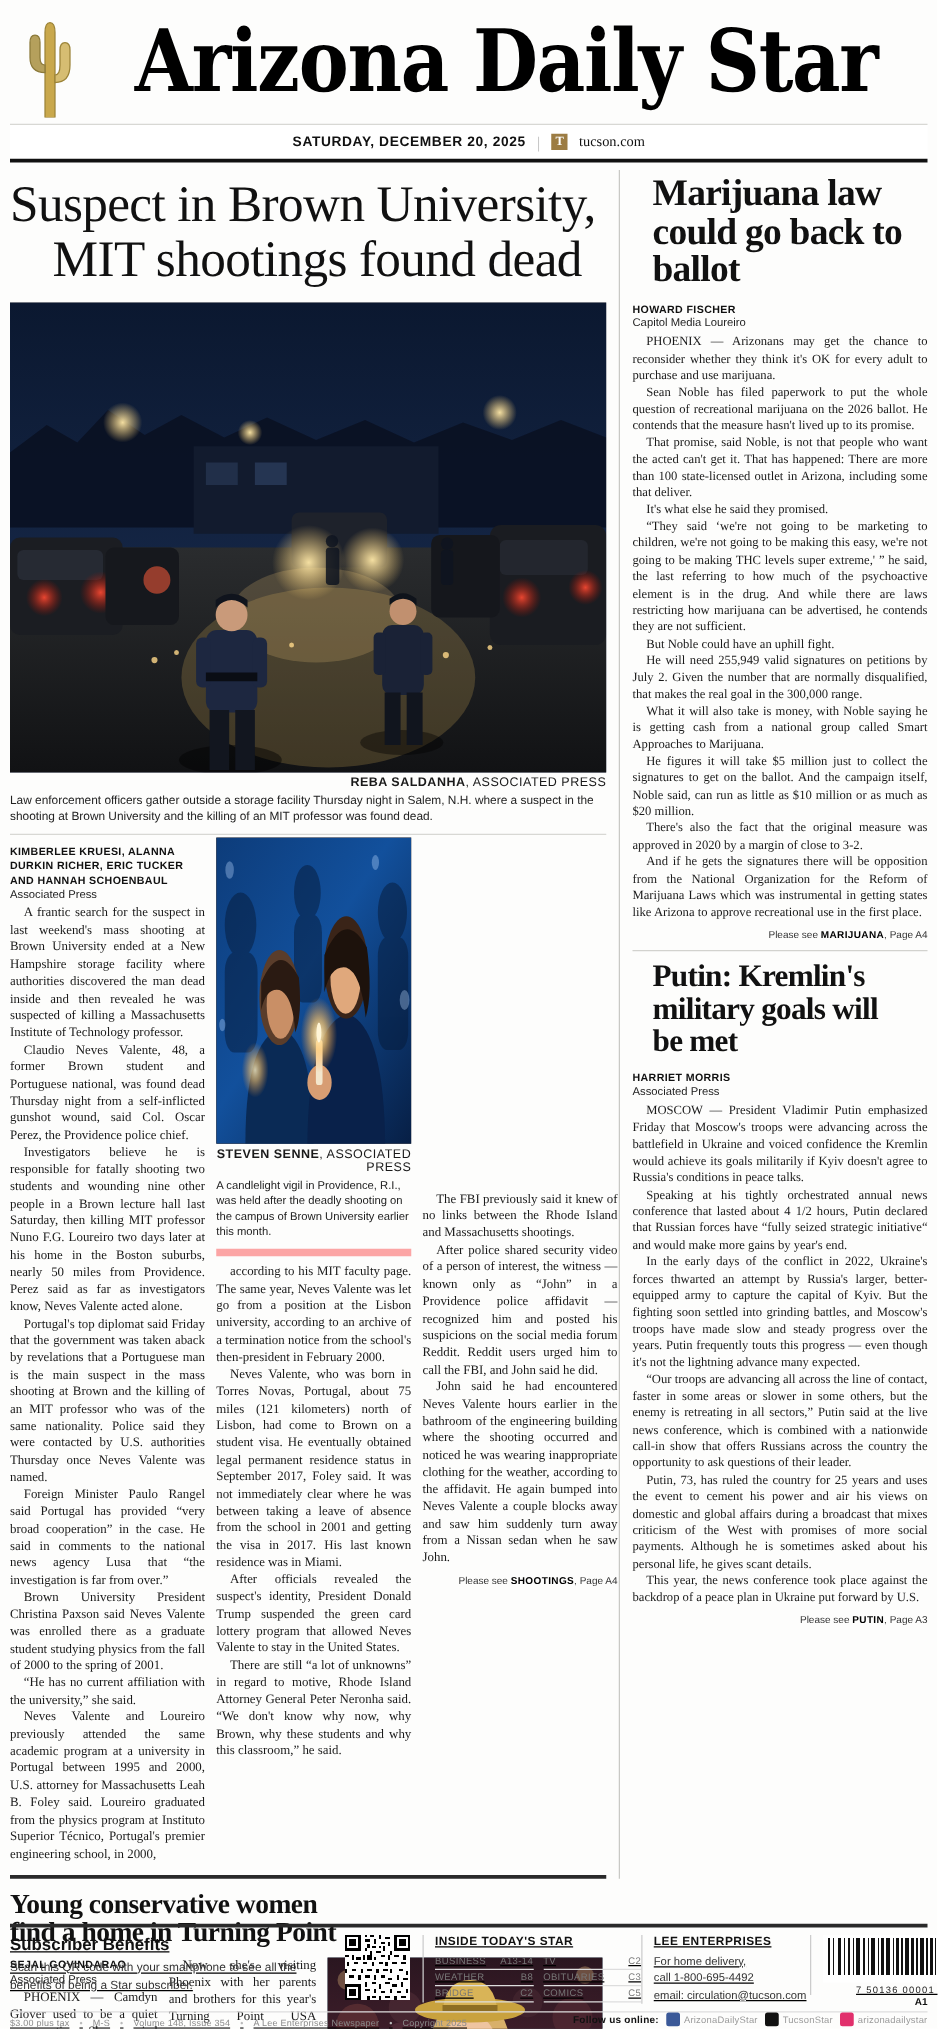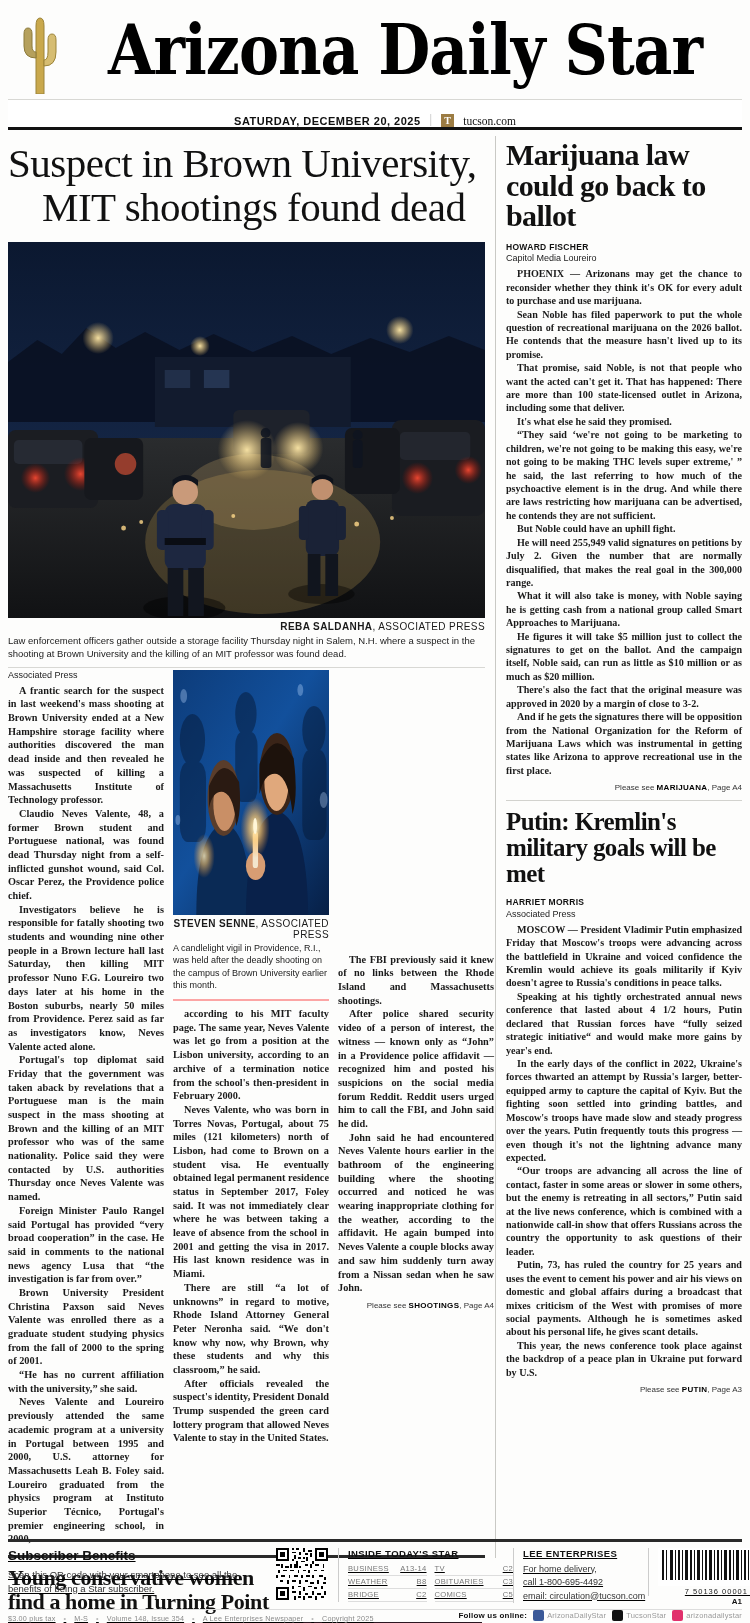--- a/index.html
+++ b/index.html
@@ -31,21 +31,21 @@
     font-weight: 700;
     font-size: 60px;
     letter-spacing: -1px;
     color: #000;
     line-height: 1;
     transform: scaleY(1.15);
     white-space: nowrap;
   }
   .dateline {
     height: 30px;
-    display: flex; align-items: flex-end; justify-content: center;
+    display: flex; align-items: center; justify-content: center;
     gap: 9px;
     border-bottom: 3px solid #111;
     background:#fff;
   }
   .dateline .date {
     font-family: "Liberation Sans", sans-serif;
     font-weight: 700; font-size: 11px; letter-spacing: 0.5px;
     color: #111;
   }
   .dateline .divider { color: #bbb; font-size: 13px; }
@@ -118,53 +118,53 @@
   }
 
   .txt {
     font-family: "Liberation Serif", serif;
     font-size: 10.3px;
     line-height: 1.33;
     text-align: justify;
     color: #1a1a1a;
     hyphens: auto;
   }
-  .txt p { text-indent: 11px; margin: 0; font-weight: bold; }
+  .txt p { text-indent: 11px; margin: 0; }
   .txt p:first-child { text-indent: 11px; }
 
   .jump {
     font-family: "Liberation Sans", sans-serif;
     font-size: 8px; text-align: right; color: #333;
     padding-top: 6px;
   }
   .jump b { color: #000; letter-spacing: 0.3px; }
 
   
   .story-cols { display: flex; gap: 9px; margin-top: 2px; }
   .sc { width: 156px; flex: 0 0 156px; }
 
   .vigil-photo { height: 245px; }
   .vigil-cap {
     font-family: "Liberation Sans", sans-serif;
     font-size: 9px; line-height: 1.4; color: #222;
-    padding-bottom: 7px; border-bottom: 2px solid #fca5a5;
+    padding-bottom: 7px; border-bottom: 6px solid #fca5a5;
   }
 
   hr.rule { border: 0; border-top: 3px solid #2a2a2a; margin: 9px 0 0; }
   hr.thin { border: 0; border-top: 1px solid #d2d2ce; margin: 8px 0; }
 
   
   .rc-head {
     font-family: "Liberation Serif", serif;
     font-weight: 700;
     font-size: 30px;
     line-height: 1.02;
     letter-spacing: -0.6px;
     color: #111;
-    margin: 4px 0 10px;
+    margin: 4px 16px 10px;
   }
   .rc-head.small { font-size: 25px; line-height: 1.04; }
   .rc-txt { font-size: 10.1px; }
 
   
   .bottom { display: flex; gap: 10px; margin-top: 8px; }
   .bottom-left { width: 487px; flex: 0 0 487px; padding-right: 10px; }
   .tp-head {
     font-family: "Liberation Serif", serif;
     font-weight: 700; font-size: 22px; line-height: 1.08;
@@ -369,20 +369,21 @@
       </div>
 
       <div class="credit">
         <span>REBA SALDANHA</span><span class="agency">, ASSOCIATED PRESS</span>
       </div>
       <div class="caption">Law enforcement officers gather outside a storage facility Thursday night in Salem, N.H. where a suspect in the shooting at Brown University and the killing of an MIT professor was found dead.</div>
 
       <div class="story-cols">
 
         <div class="sc">
+          <div class="byline">KIMBERLEE KRUESI, ALANNA DURKIN RICHER, ERIC TUCKER AND HANNAH SCHOENBAUL</div>
           <div class="byline-org">Associated Press</div>
           <div class="txt">
               <p>A frantic search for the suspect in last weekend's mass shooting at Brown University ended at a New Hampshire storage facility where authorities discovered the man dead inside and then revealed he was suspected of killing a Massachusetts Institute of Technology professor.</p>
               <p>Claudio Neves Valente, 48, a former Brown student and Portuguese national, was found dead Thursday night from a self-inflicted gunshot wound, said Col. Oscar Perez, the Providence police chief.</p>
               <p>Investigators believe he is responsible for fatally shooting two students and wounding nine other people in a Brown lecture hall last Saturday, then killing MIT professor Nuno F.G. Loureiro two days later at his home in the Boston suburbs, nearly 50 miles from Providence. Perez said as far as investigators know, Neves Valente acted alone.</p>
               <p>Portugal's top diplomat said Friday that the government was taken aback by revelations that a Portuguese man is the main suspect in the mass shooting at Brown and the killing of an MIT professor who was of the same nationality. Police said they were contacted by U.S. authorities Thursday once Neves Valente was named.</p>
               <p>Foreign Minister Paulo Rangel said Portugal has provided “very broad cooperation” in the case. He said in comments to the national news agency Lusa that “the investigation is far from over.”</p>
               <p>Brown University President Christina Paxson said Neves Valente was enrolled there as a graduate student studying physics from the fall of 2000 to the spring of 2001.</p>
               <p>“He has no current affiliation with the university,” she said.</p>
               <p>Neves Valente and Loureiro previously attended the same academic program at a university in Portugal between 1995 and 2000, U.S. attorney for Massachusetts Leah B. Foley said. Loureiro graduated from the physics program at Instituto Superior Técnico, Portugal's premier engineering school, in 2000,</p>
@@ -443,22 +444,22 @@
               </g>
             </svg>
           </div>
           <div class="credit">
             <span>STEVEN SENNE</span><span class="agency">, ASSOCIATED PRESS</span>
           </div>
           <div class="vigil-cap">A candlelight vigil in Providence, R.I., was held after the deadly shooting on the campus of Brown University earlier this month.</div>
           <div class="txt" style="padding-top:6px">
               <p>according to his MIT faculty page. The same year, Neves Valente was let go from a position at the Lisbon university, according to an archive of a termination notice from the school's then-president in February 2000.</p>
               <p>Neves Valente, who was born in Torres Novas, Portugal, about 75 miles (121 kilometers) north of Lisbon, had come to Brown on a student visa. He eventually obtained legal permanent residence status in September 2017, Foley said. It was not immediately clear where he was between taking a leave of absence from the school in 2001 and getting the visa in 2017. His last known residence was in Miami.</p>
+              <p>After officials revealed the suspect's identity, President Donald Trump suspended the green card lottery program that allowed Neves Valente to stay in the United States.</p>
               <p>There are still “a lot of unknowns” in regard to motive, Rhode Island Attorney General Peter Neronha said. “We don't know why now, why Brown, why these students and why this classroom,” he said.</p>
-              <p>After officials revealed the suspect's identity, President Donald Trump suspended the green card lottery program that allowed Neves Valente to stay in the United States.</p>
             </div>
         </div>
 
         <div class="sc">
           <div style="height:283px"></div>
           <div class="txt">
               <p>The FBI previously said it knew of no links between the Rhode Island and Massachusetts shootings.</p>
               <p>After police shared security video of a person of interest, the witness — known only as “John” in a Providence police affidavit — recognized him and posted his suspicions on the social media forum Reddit. Reddit users urged him to call the FBI, and John said he did.</p>
               <p>John said he had encountered Neves Valente hours earlier in the bathroom of the engineering building where the shooting occurred and noticed he was wearing inappropriate clothing for the weather, according to the affidavit. He again bumped into Neves Valente a couple blocks away and saw him suddenly turn away from a Nissan sedan when he saw John.</p>
             </div>

